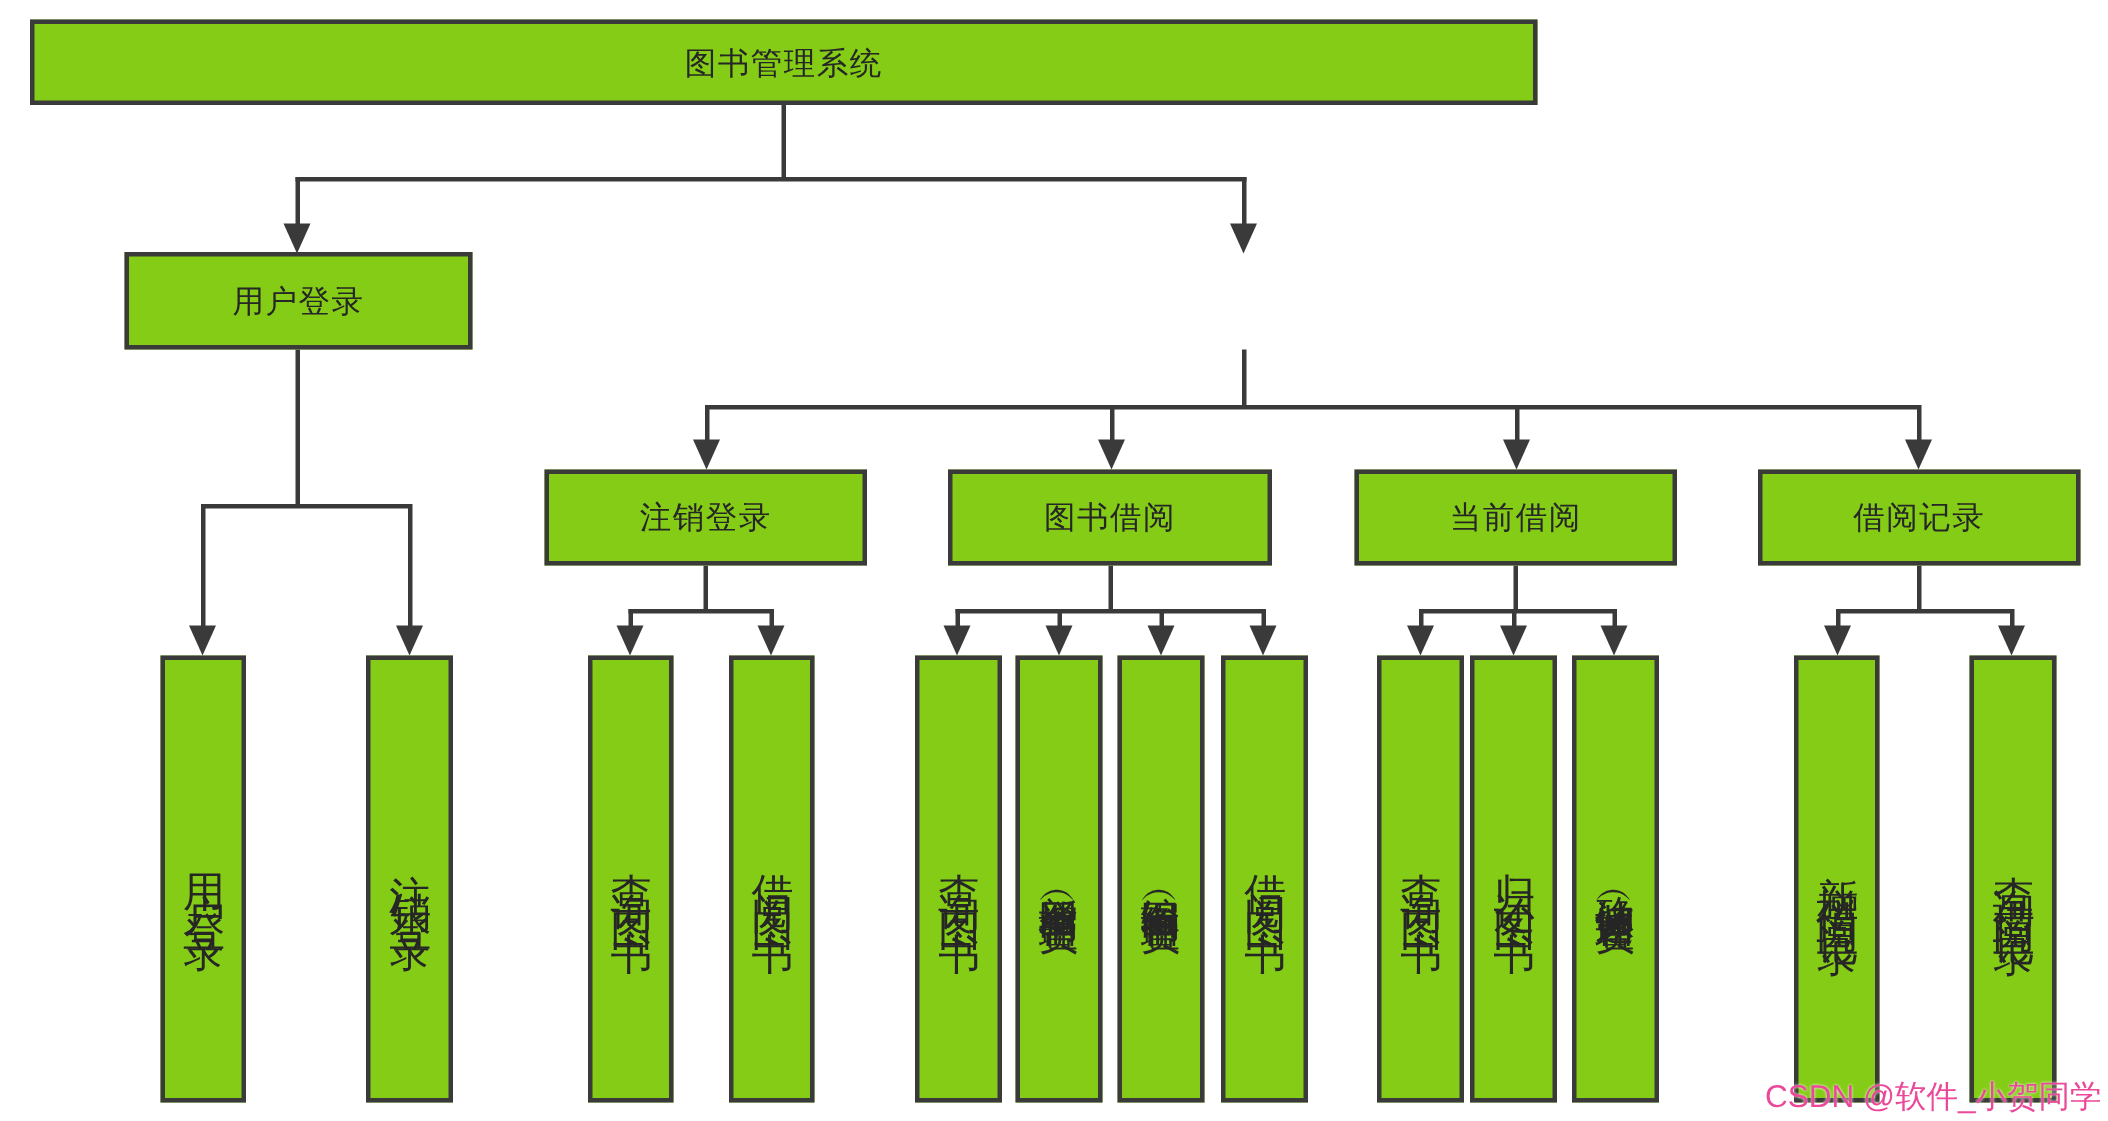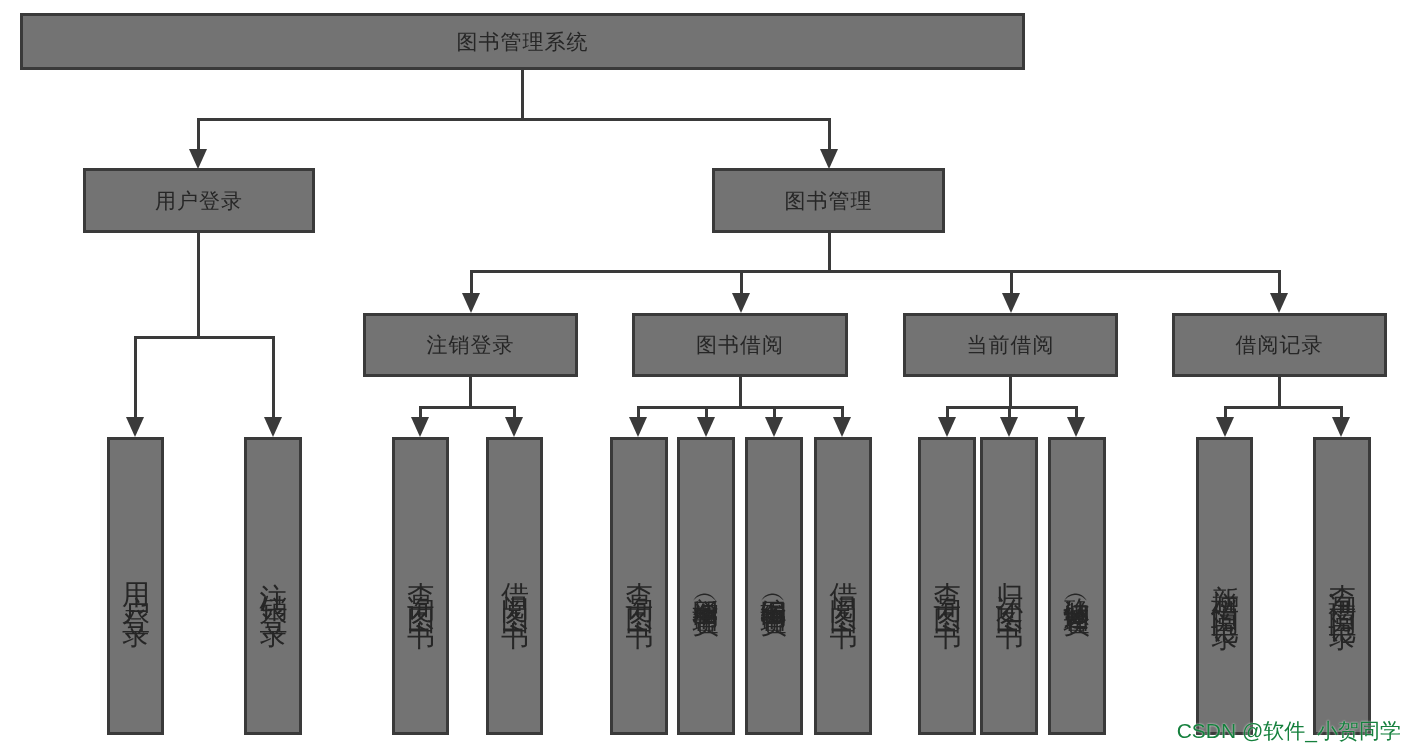--- a/index.html
+++ b/index.html
@@ -11,21 +11,21 @@
   .canvas{
     position:relative;
     width:1405px;height:747px;
     background:#ffffff;
     overflow:hidden;
   }
   
   .node{
     position:absolute;
     border:3px solid var(--line);
-    background:#737373;
+    background:#84cc16;
     box-sizing:border-box;
     display:flex;align-items:center;justify-content:center;
     color:var(--text);
   }
   .node.h{
     font-size:21px;
     letter-spacing:1px;
   }
   .node.leaf{
     writing-mode:vertical-rl;
@@ -43,21 +43,21 @@
   .arrow{
     position:absolute;width:0;height:0;
     border-left:9px solid transparent;
     border-right:9px solid transparent;
     border-top:20px solid var(--line);
   }
   .watermark{
     position:absolute;
     right:4px;bottom:2px;
     font-size:21px;
-    color:#15803d;
+    color:#ec4899;
     text-shadow:0 0 2px #ffffff;
     white-space:nowrap;
   }
 </style>
 </head>
 <body>
 
 <div class="canvas">
 
   <div class="vline" style="left:521px;top:70px;height:48px;"></div>
@@ -115,21 +115,20 @@
   <div class="vline" style="left:1278px;top:377px;height:29px;"></div>
   <div class="hline" style="left:1224px;top:406px;width:118px;"></div>
   <div class="vline" style="left:1224px;top:406px;height:15px;"></div>
   <div class="vline" style="left:1340px;top:406px;height:15px;"></div>
   <div class="arrow" style="left:1216px;top:417px;"></div>
   <div class="arrow" style="left:1332px;top:417px;"></div>
 
   <div class="node h" style="left:20px;top:13px;width:1005px;height:57px;">图书管理系统</div>
 
   <div class="node h" style="left:83px;top:168px;width:232px;height:65px;">用户登录</div>
-  <div class="node h" style="left:712px;top:168px;width:233px;height:65px;">图书管理</div>
 
   <div class="node h" style="left:363px;top:313px;width:215px;height:64px;">注销登录</div>
   <div class="node h" style="left:903px;top:313px;width:215px;height:64px;">当前借阅</div>
   <div class="node h" style="left:632px;top:313px;width:216px;height:64px;">图书借阅</div>
   <div class="node h" style="left:1172px;top:313px;width:215px;height:64px;">借阅记录</div>
 
   <div class="node leaf ls4" style="left:107px;top:437px;width:57px;height:298px;">用户登录</div>
   <div class="node leaf ls4" style="left:244px;top:437px;width:58px;height:298px;">注销登录</div>
 
   <div class="node leaf ls4" style="left:392px;top:437px;width:57px;height:298px;">查询图书</div>

